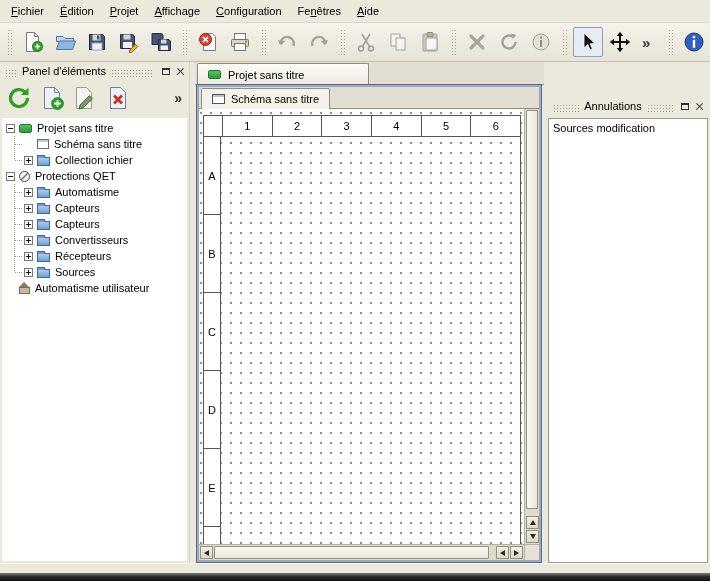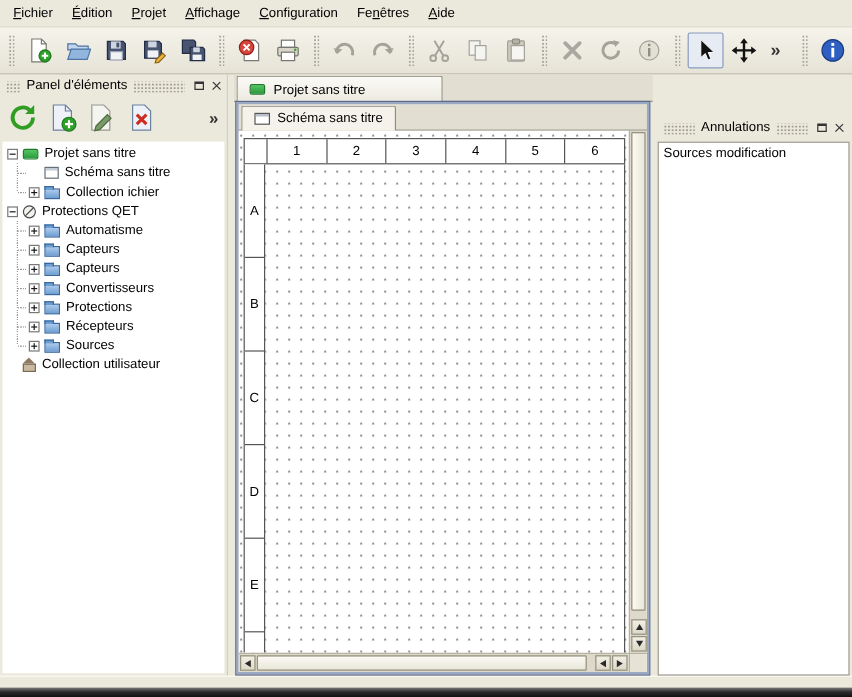--- a/index.html
+++ b/index.html
@@ -350,38 +350,32 @@
           <div class="tree-row">
             <span class="guide"></span>
             <span class="expander plus"></span>
             <span class="ticon ti-folder"></span>
             <span class="tlabel">Convertisseurs</span>
           </div>
           <div class="tree-row">
             <span class="guide"></span>
             <span class="expander plus"></span>
             <span class="ticon ti-folder"></span>
-            <span class="tlabel">Protections</span>
-          </div>
-          <div class="tree-row">
-            <span class="guide"></span>
-            <span class="expander plus"></span>
-            <span class="ticon ti-folder"></span>
             <span class="tlabel">Récepteurs</span>
           </div>
           <div class="tree-row">
             <span class="guide last"></span>
             <span class="expander plus"></span>
             <span class="ticon ti-folder"></span>
             <span class="tlabel">Sources</span>
           </div>
           <div class="tree-row">
             <span class="exp-blank"></span>
             <span class="ticon ti-user"></span>
-            <span class="tlabel">Collection utilisateur</span>
+            <span class="tlabel">Automatisme utilisateur</span>
           </div>
         </div>
     </div>
 
     <div class="splitter"></div>
 
     <div class="center">
       <div class="mdi-tabbar">
         <div class="mdi-tab">
           <span class="tab-icon-project"></span>

